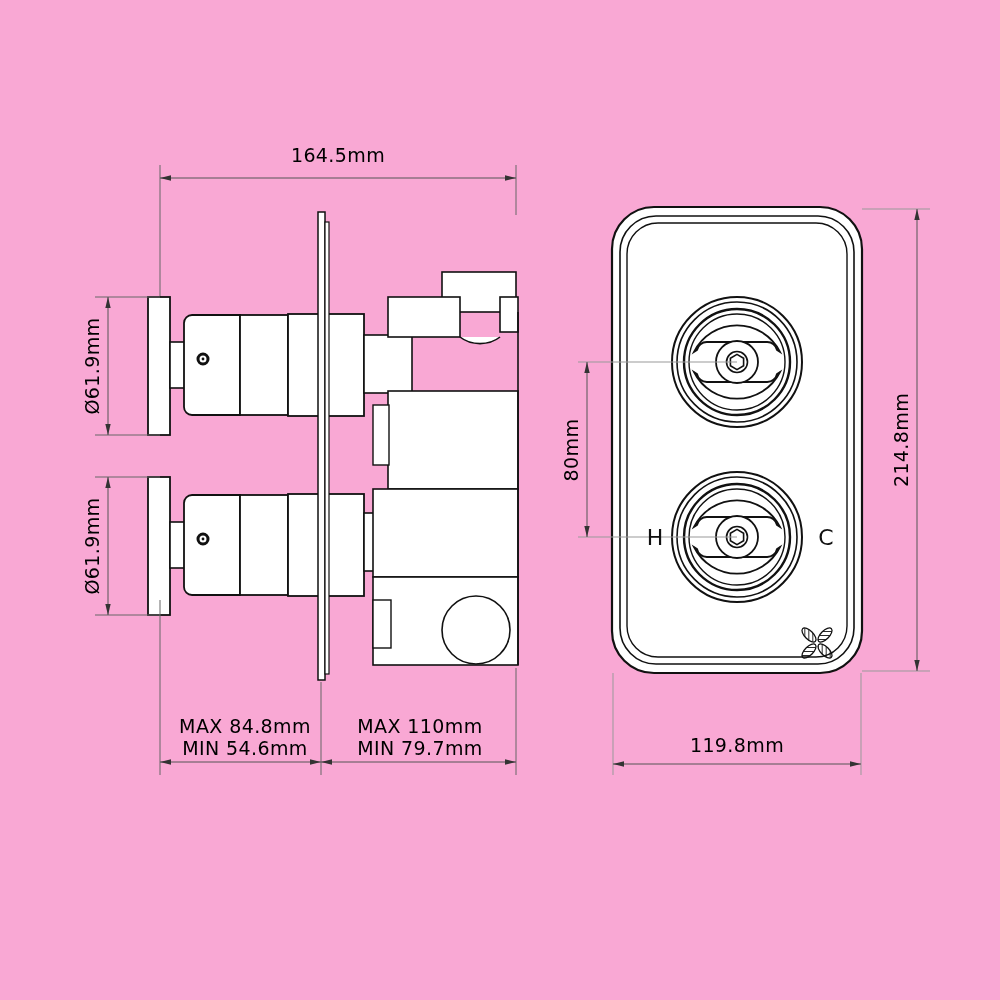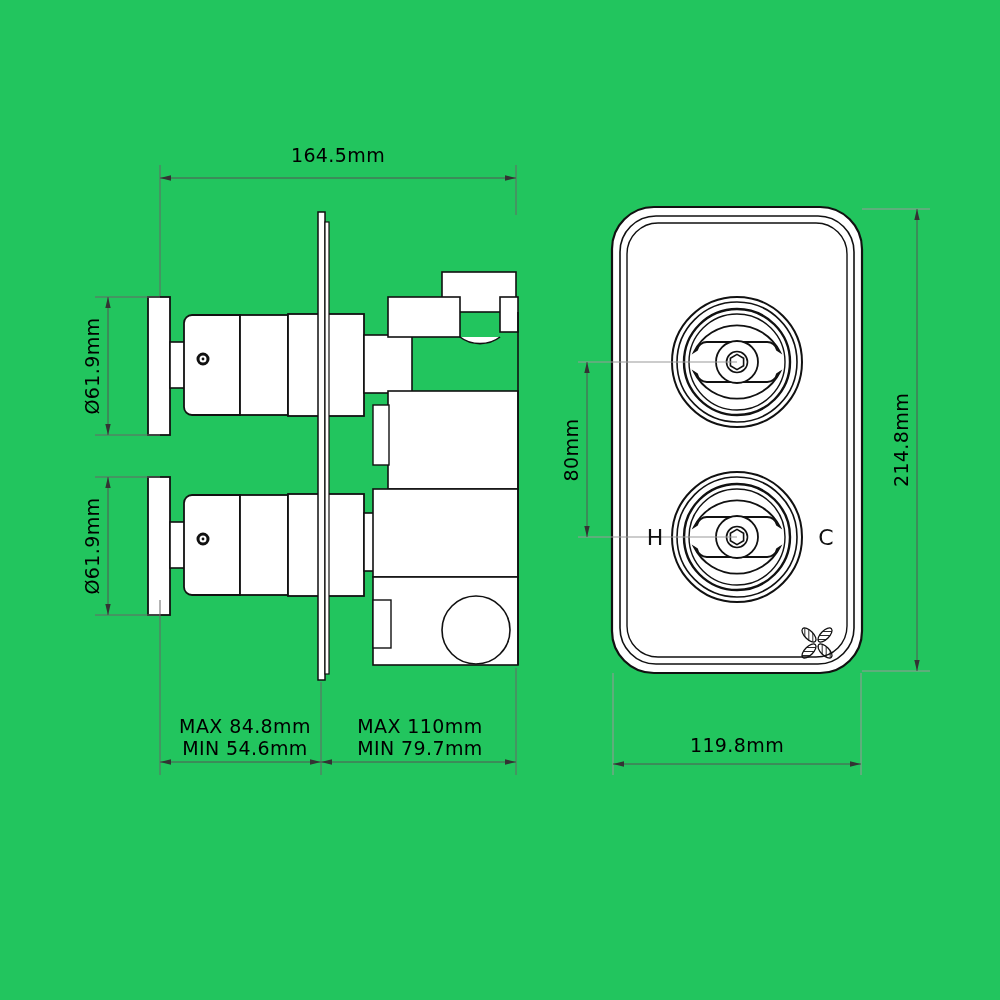--- a/index.html
+++ b/index.html
@@ -1,18 +1,18 @@
 <!DOCTYPE html>
 <html><head>
 <meta charset="utf-8">
 <style>
   html,body{margin:0;padding:0;background:#ffffff;}
   body{width:1000px;height:1000px;overflow:hidden;
        font-family:"DejaVu Sans","Liberation Sans",sans-serif;}
-  #stage{position:relative;width:1000px;height:1000px;background:#22c55e;}
+  #stage{position:relative;width:1000px;height:1000px;background:#f9a8d4;}
   svg#drawing{position:absolute;left:0;top:0;width:1000px;height:1000px;display:block;}
   .dimtxt{font-family:"DejaVu Sans","Liberation Sans",sans-serif;
           font-size:19px;fill:#000;letter-spacing:0.4px;}
   .hc{font-family:"DejaVu Sans","Liberation Sans",sans-serif;font-size:22px;fill:#111;}
 </style>
 </head>
 <body>
 
 <div id="stage">
 <svg id="drawing" viewBox="0 0 1000 1000" xmlns="http://www.w3.org/2000/svg">

